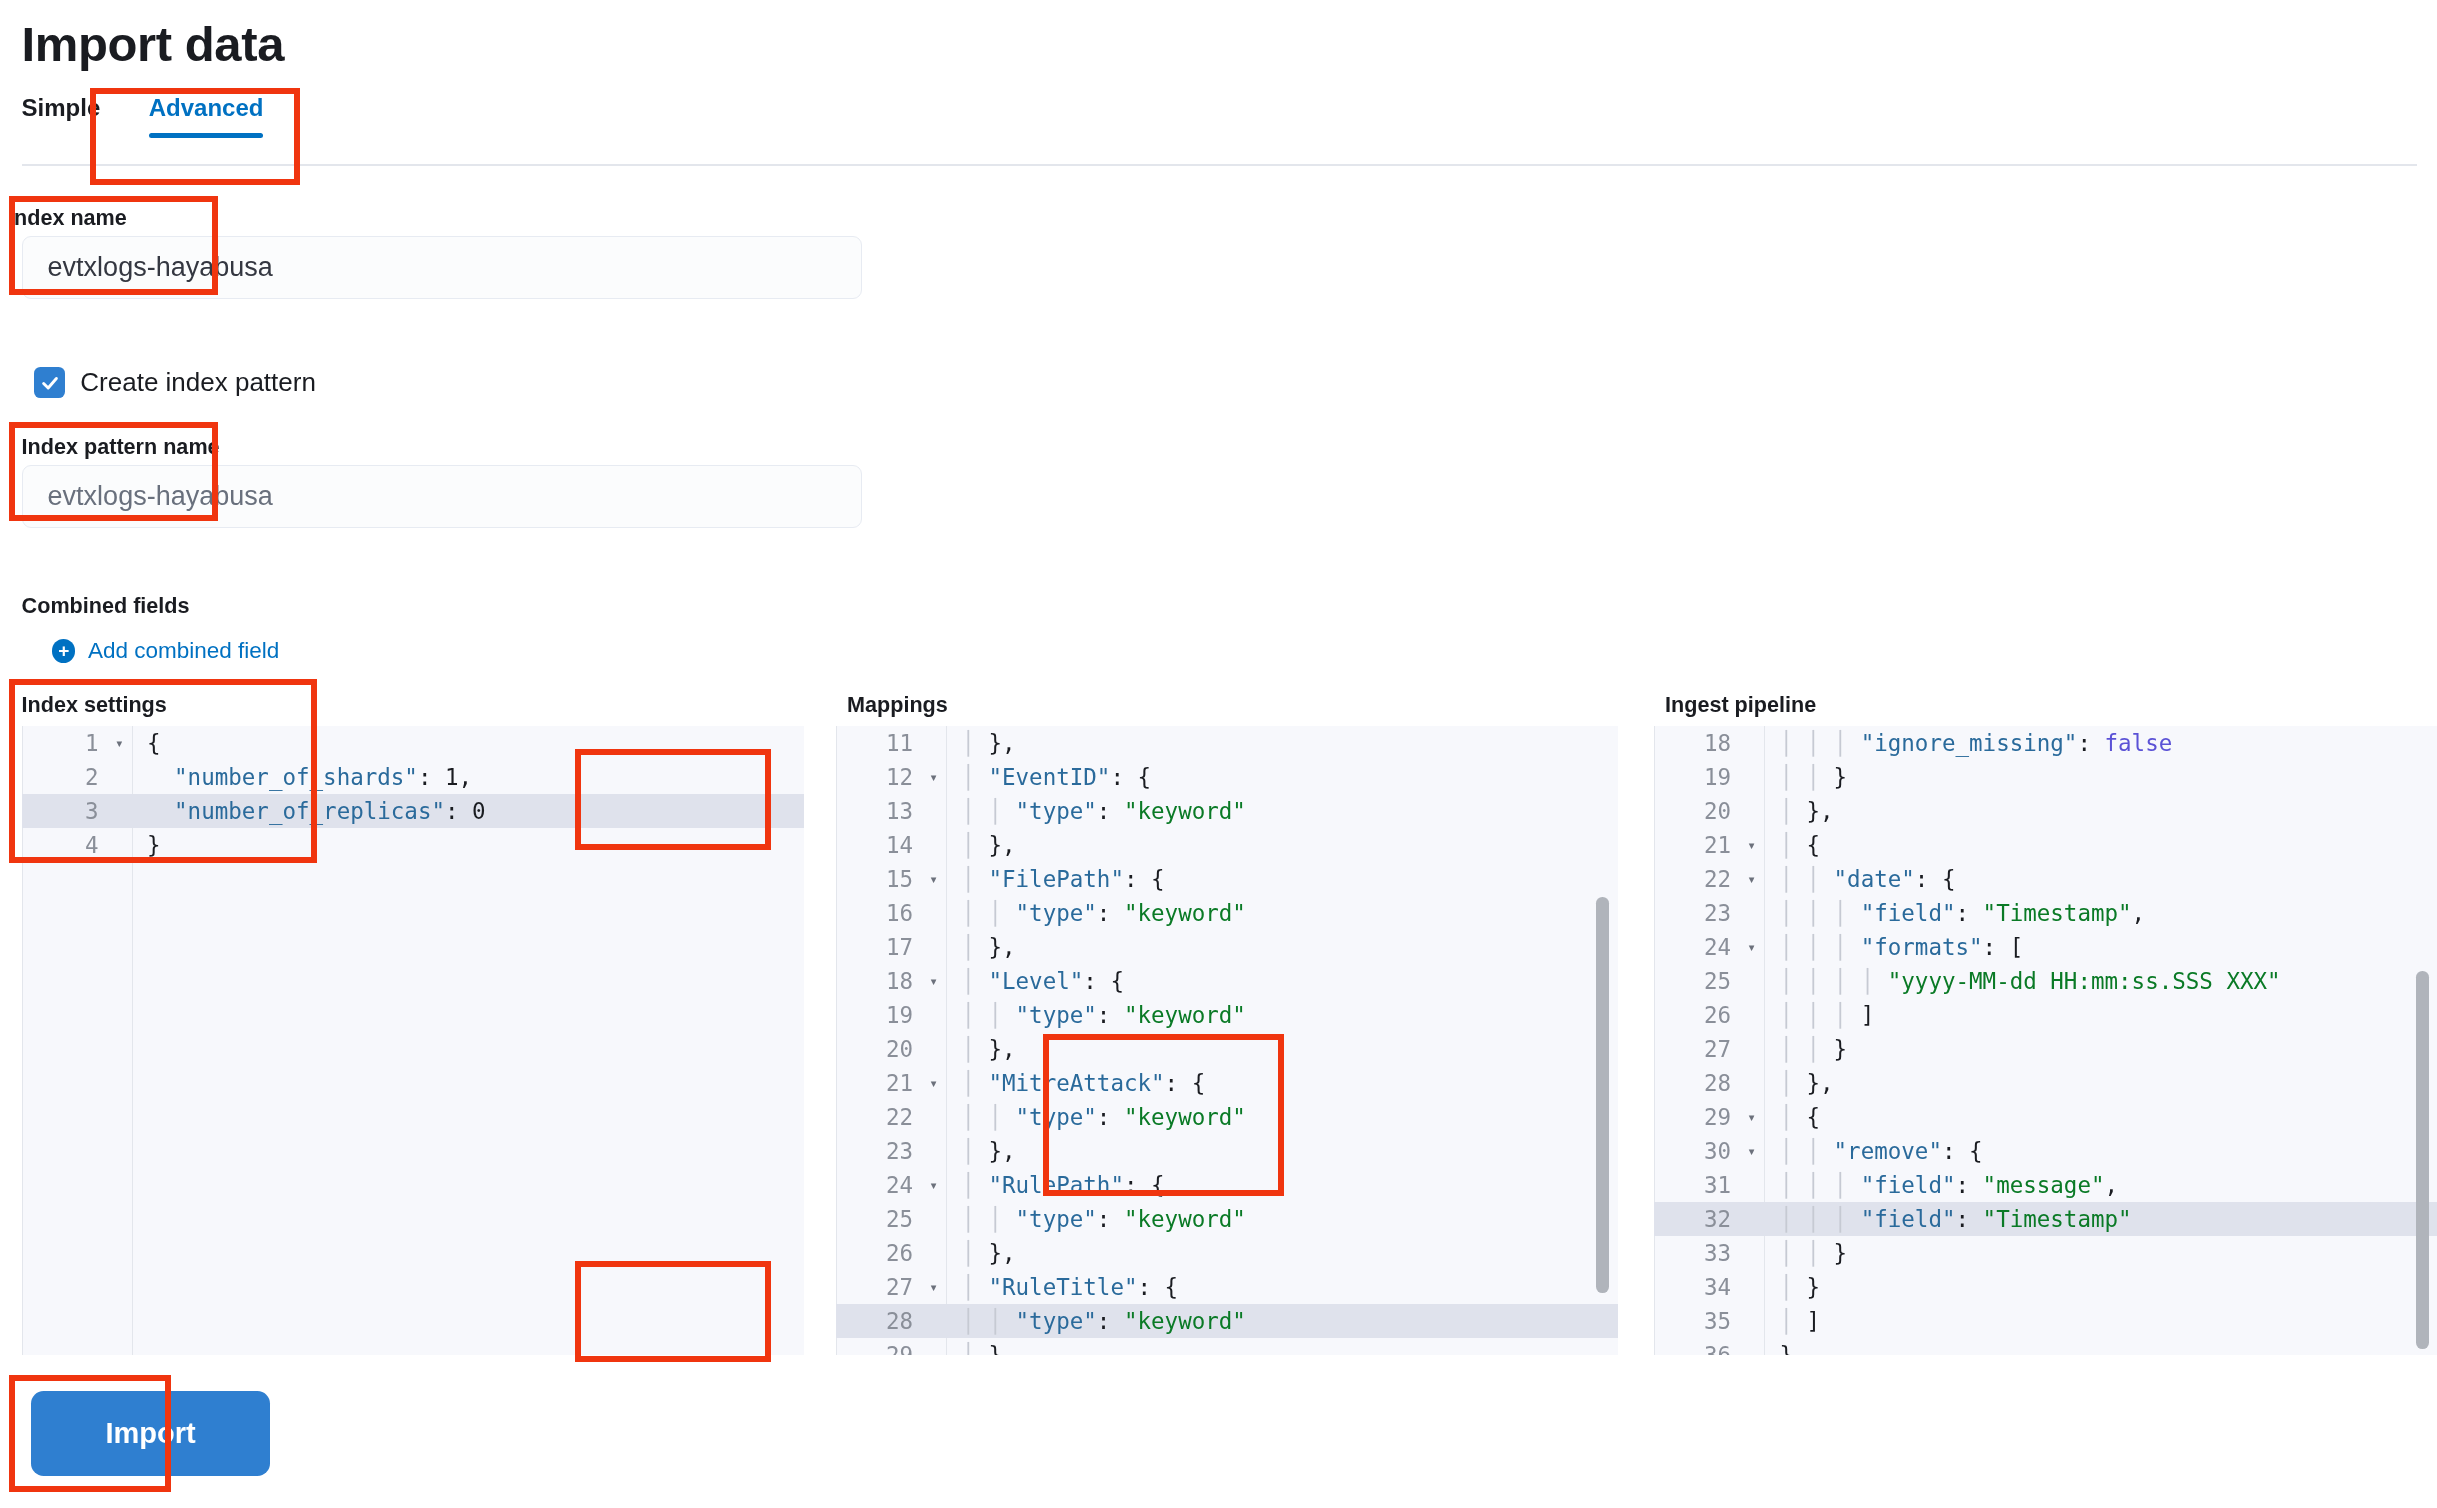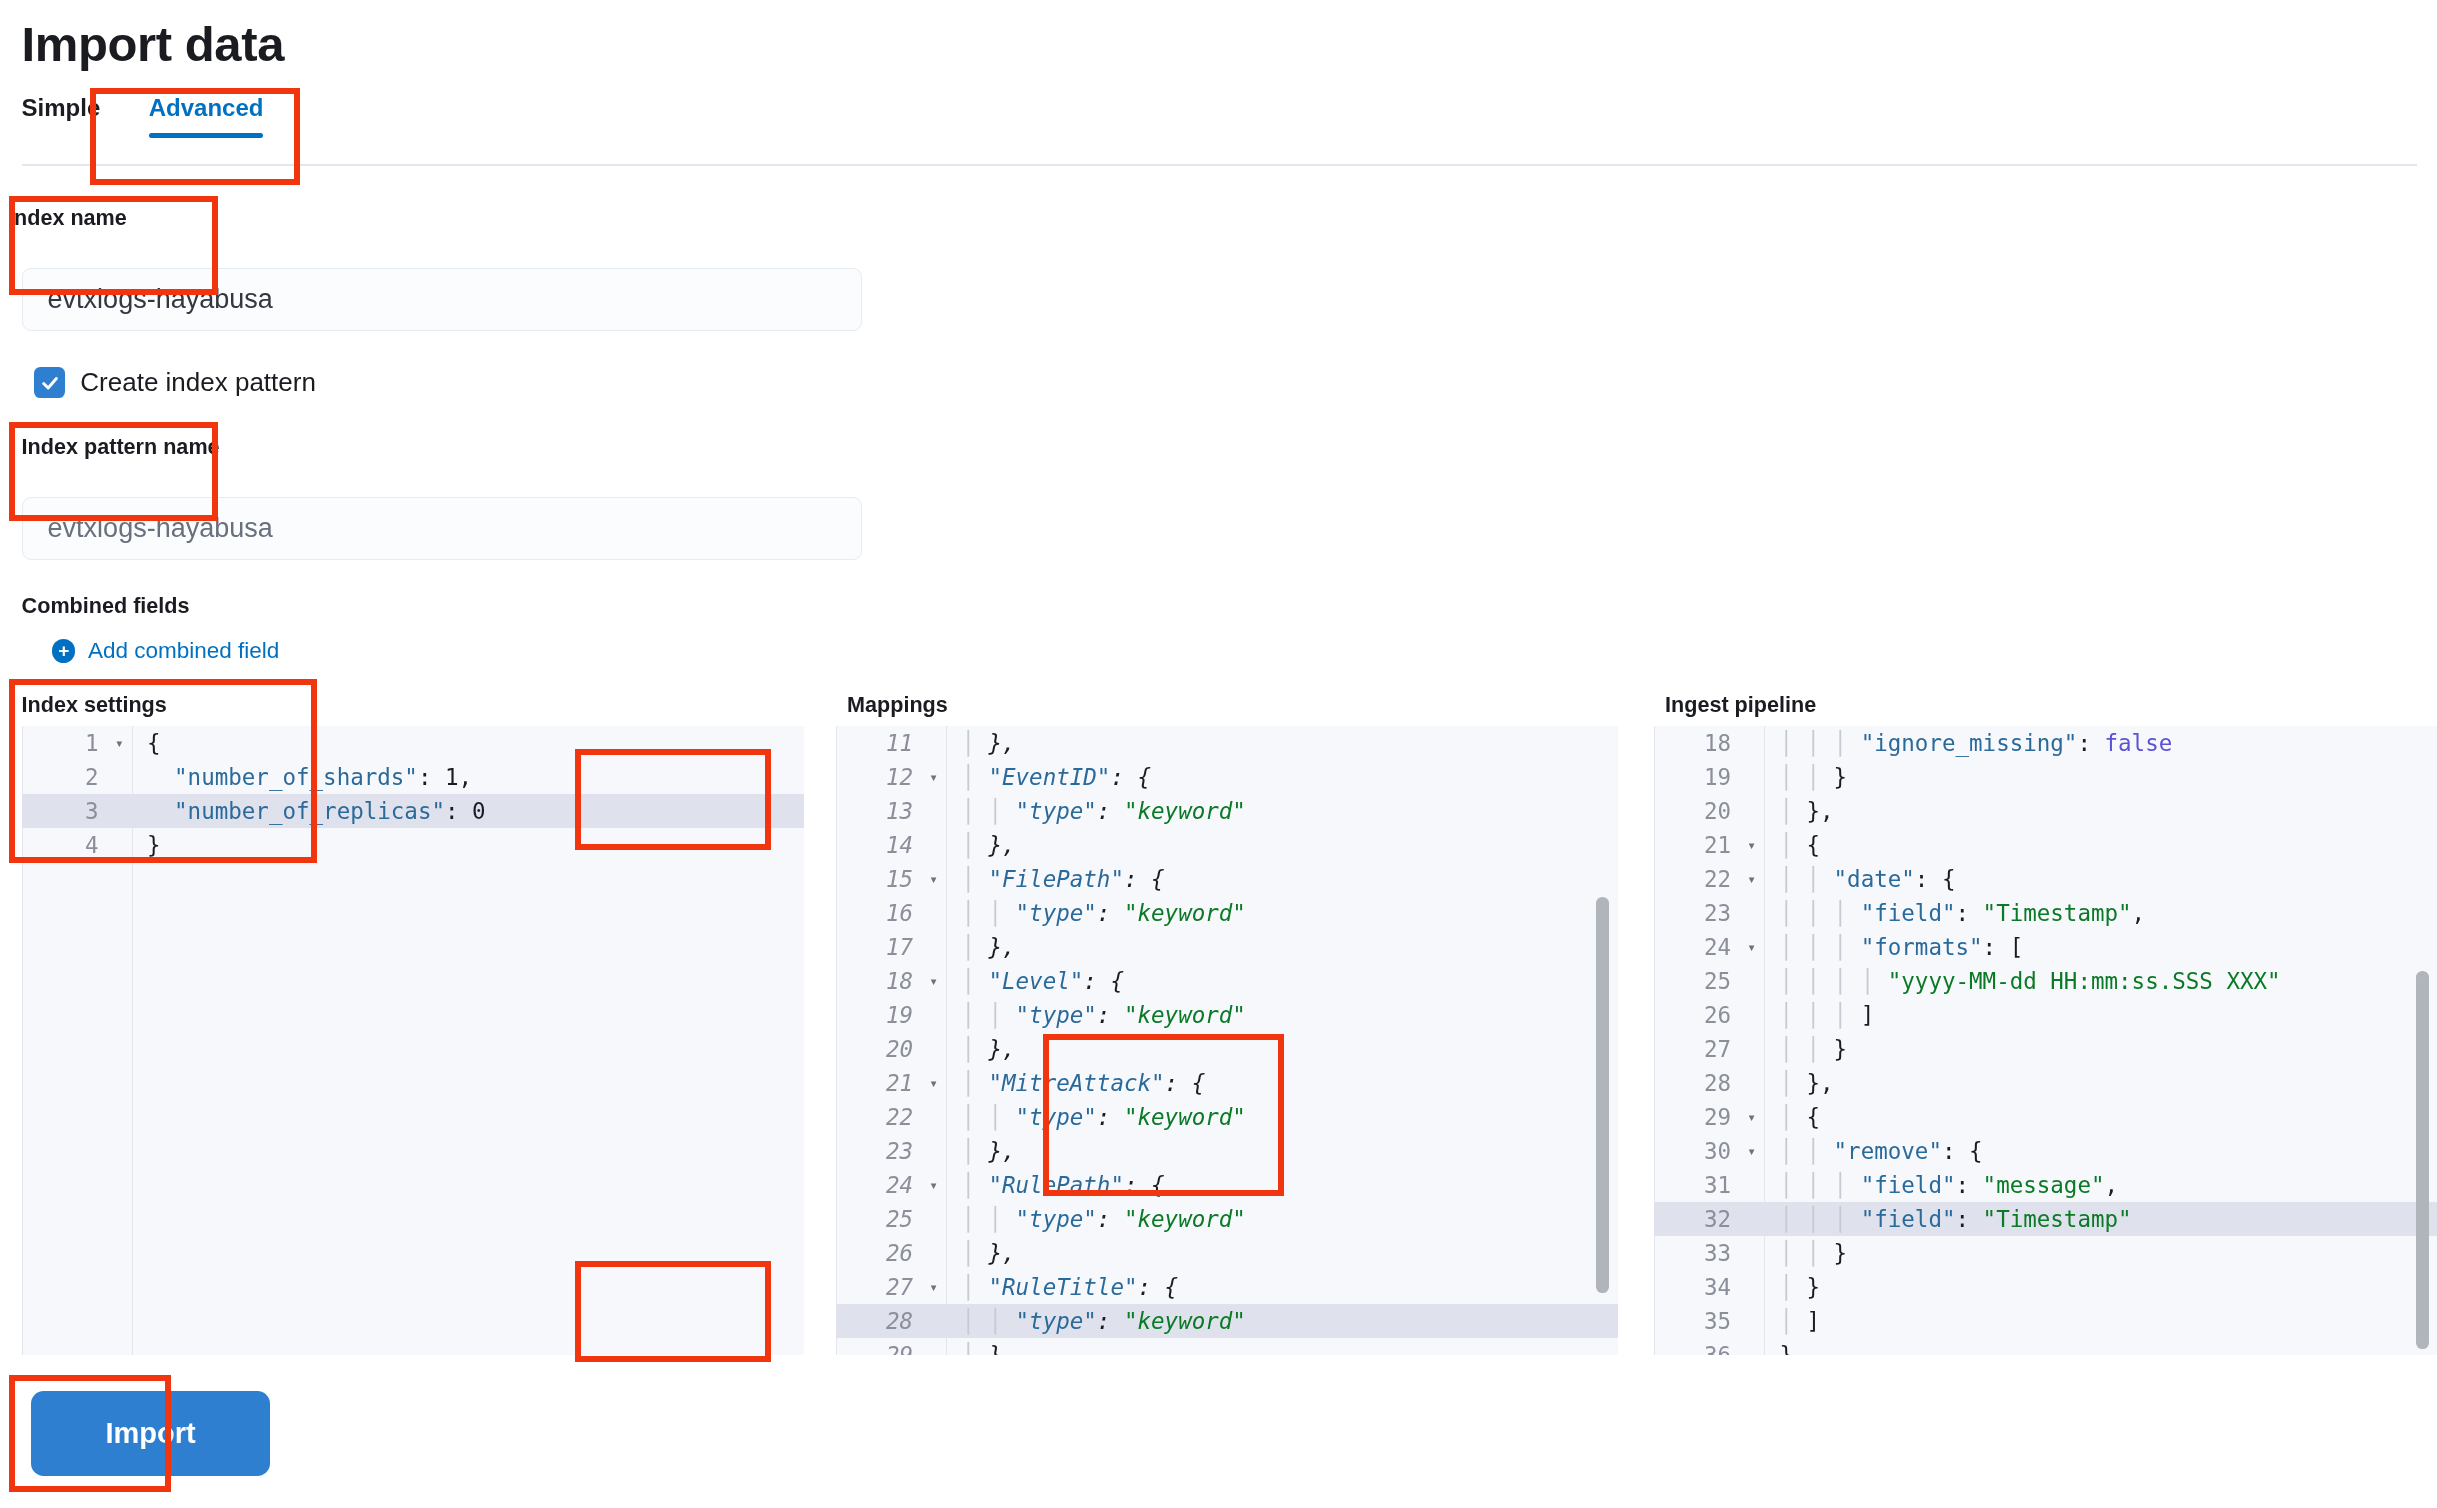--- a/index.html
+++ b/index.html
@@ -41,21 +41,21 @@
   }
 
   
   .field-label {
     position:absolute; font-size:21.6px; font-weight:bold; color:#1a1c21;
   }
   .field-input {
     position:absolute; height:63px; width:840px;
     background:#fbfcfd; border:0.9px solid #e7ebf2; border-radius:9px;
     display:flex; align-items:center; padding-left:25px;
-    font-size:27px; color:#343741;margin-top:32px;
+    font-size:27px; color:#343741;
   }
   .field-input.placeholder { color:#69707d; }
 
   
   #index-name-label { left:8px; top:205px; }
   #index-name-input { left:21.6px; top:236px; }
   
   #index-pattern-label { left:21.6px; top:434px; }
   #index-pattern-input { left:21.6px; top:465px; }
 
@@ -117,21 +117,21 @@
   .k { color:#2a6a9b; }     
   .s { color:#0a7a26; }     
   .n { color:#1a1c21; }     
   .b { color:#5b52d6; }     
   .guide { color:#c6cad3; }
 
   
   #index-settings-title { left:21.6px; top:692px; }
   #index-settings-editor { left:21.6px; top:726px; width:782px; height:629px; }
   #mappings-title { left:847px; top:692px; }
-  #mappings-editor { left:836px; top:726px; width:782px; height:629px;font-style:italic; }
+  #mappings-editor { left:836px; top:726px; width:782px; height:629px; }
   #ingest-title { left:1665px; top:692px; }
   #ingest-editor { left:1654px; top:726px; width:784px; height:629px; }
 
   .scroll-track {
     position:absolute; width:12.6px; border-radius:6.3px; background:#b0b4bb;
   }
 
   
   #import-button {
     position:absolute; left:31px; top:1391px;

